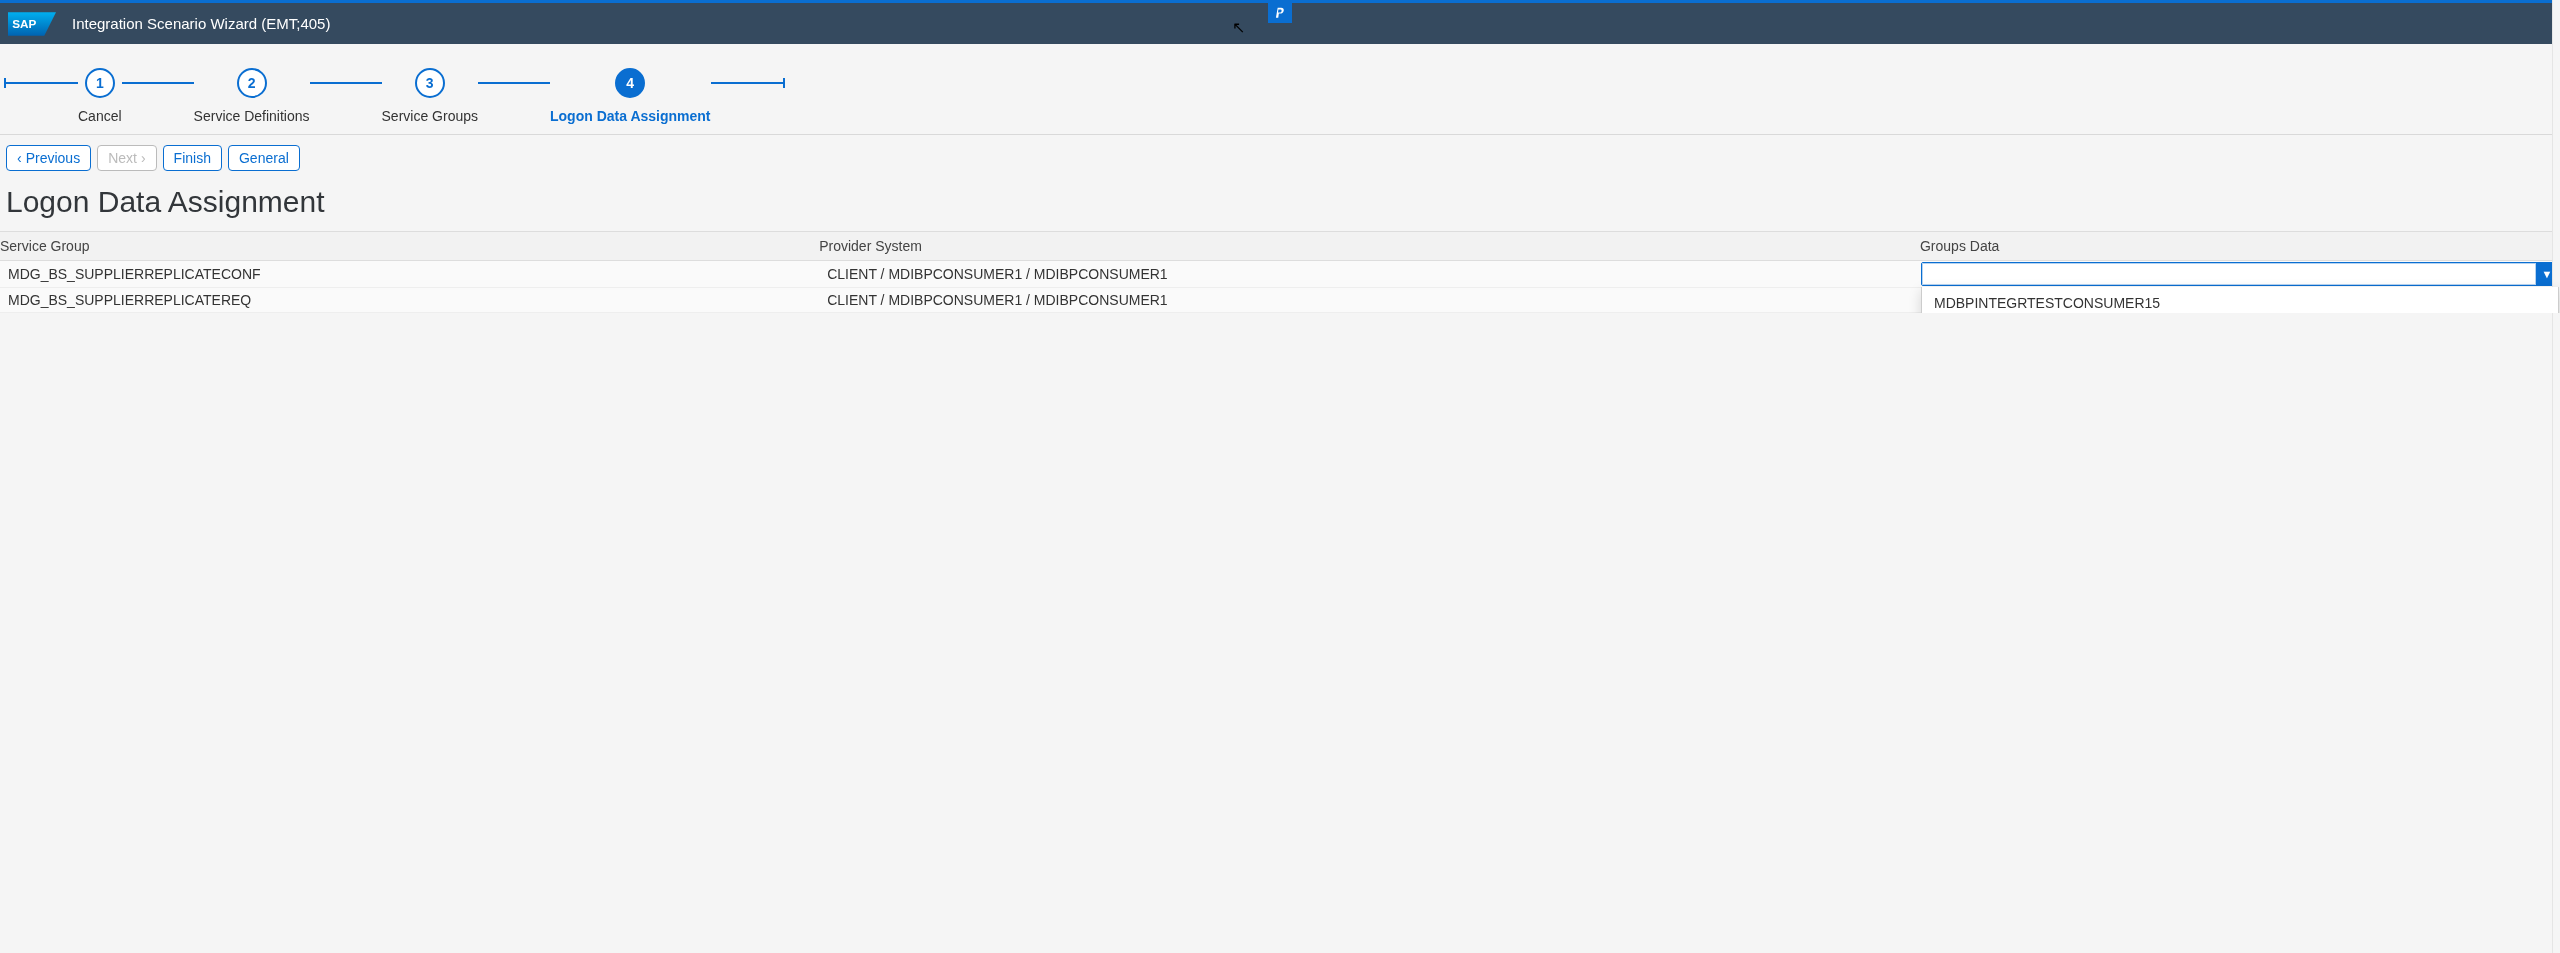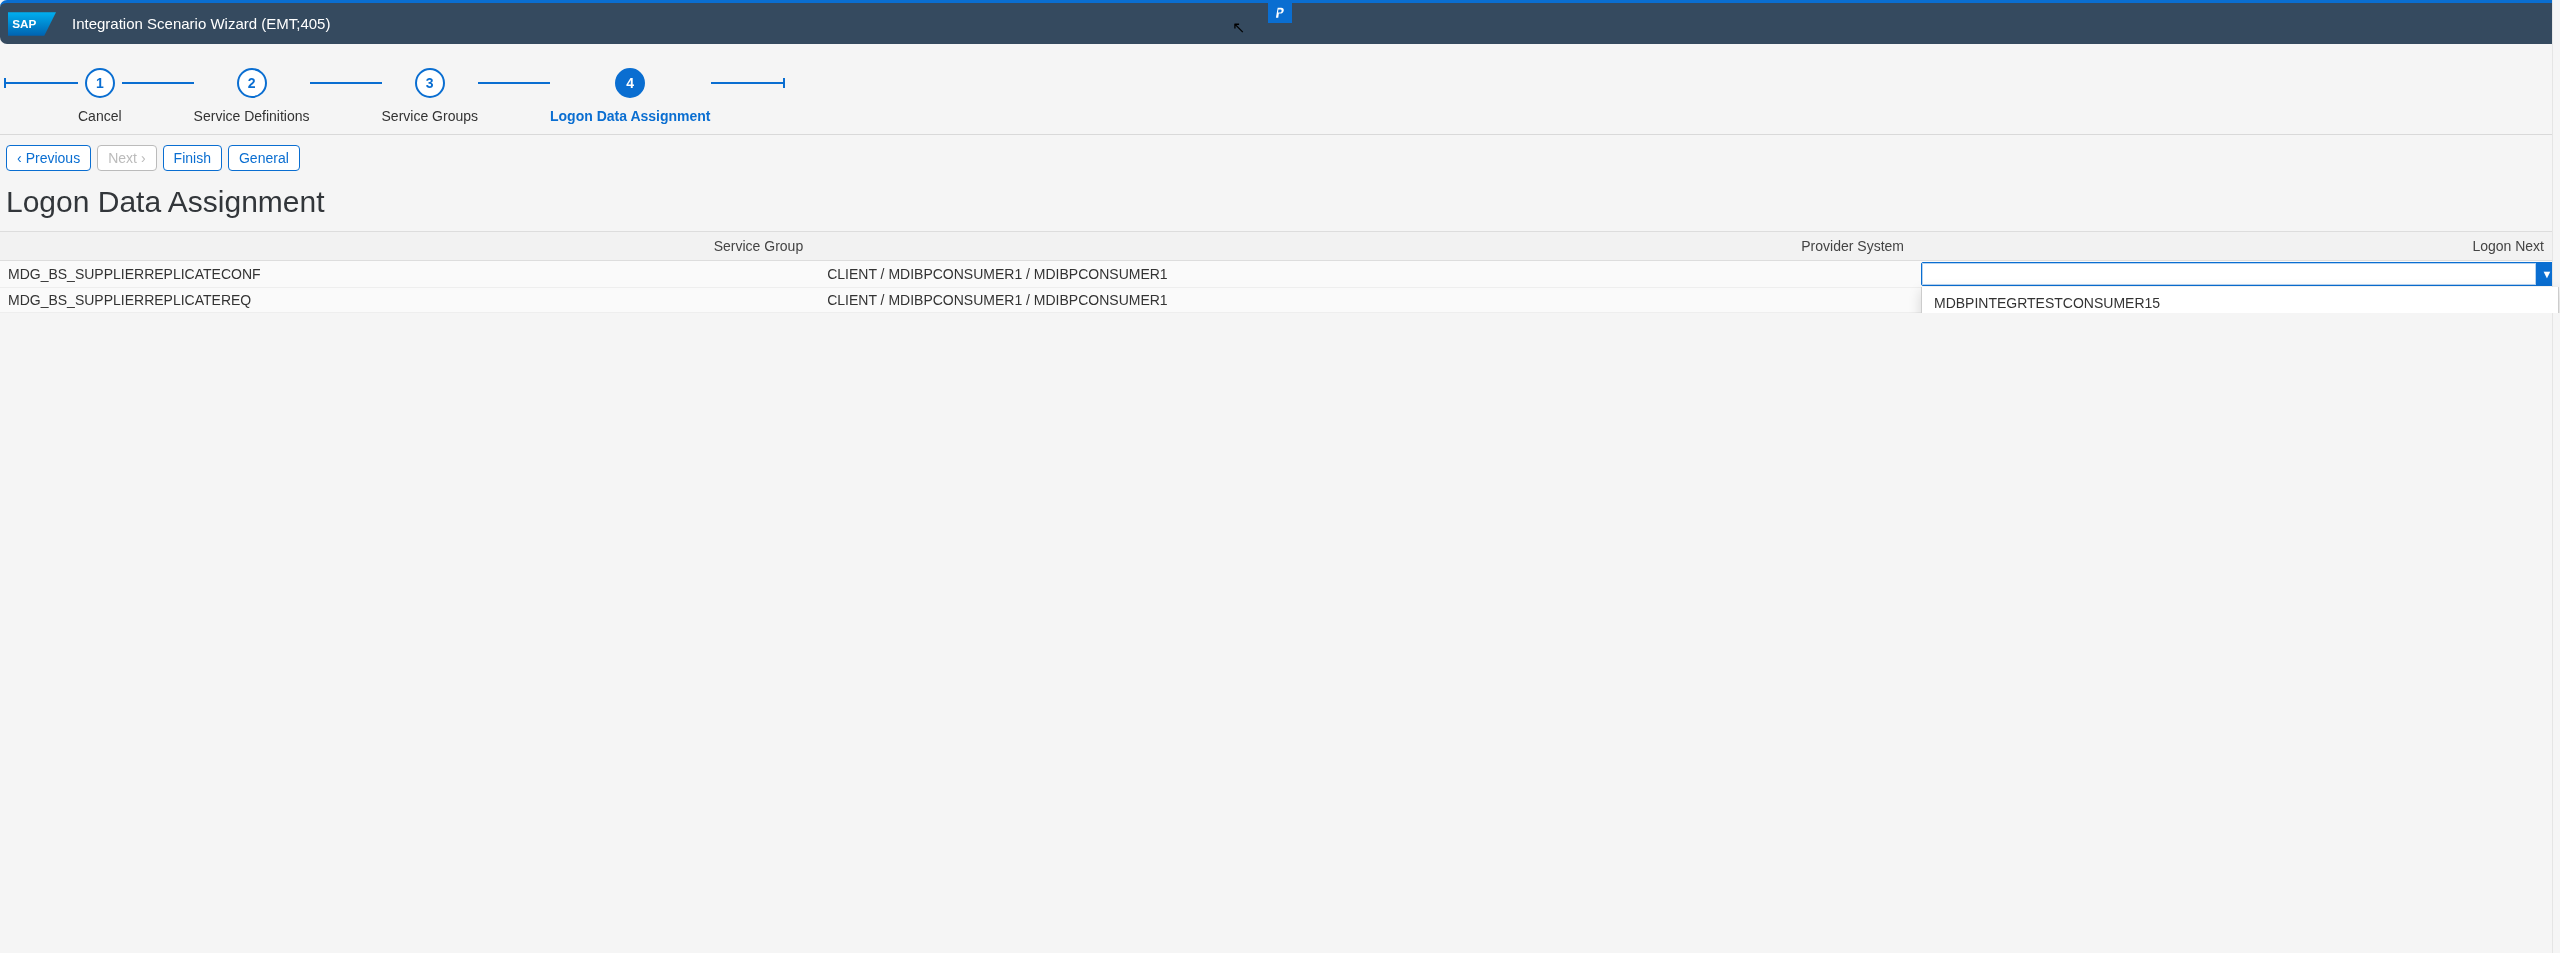--- a/index.html
+++ b/index.html
@@ -7,21 +7,20 @@
 
     
     .header {
       height: 44px;
       background: #354a5f;
       border-top: 3px solid #0a6ed1;
       display: flex;
       align-items: center;
       padding: 0 8px;
       position: relative;
-      border-radius: 7px;
     }
     .sap-logo {
       display: inline-flex;
       align-items: center;
       margin-right: 16px;
     }
     .sap-logo svg { height: 24px; }
     .header-title { color: #fff; font-size: 15px; font-weight: 400; }
     .paypal-badge {
       position: absolute; left: 50%; top: 0; transform: translateX(-50%);
@@ -58,22 +57,22 @@
       cursor:pointer;
     }
     .btn.disabled { border-color:#bbb; color:#bbb; background:#fff; }
 
     
     .page-title { font-size:30px; font-weight:400; color:#32363a; padding:4px 6px 12px 6px; }
 
     
     .tbl { width:100%; border-collapse:collapse; }
     .tbl th {
-      text-align:right; font-weight:400; color:#444; font-size:14px;
-      padding:6px 16px; background:#f2f2f2; border-top:1px solid #ddd; border-bottom:1px solid #ddd;
+      text-align:left; font-weight:400; color:#444; font-size:14px;
+      padding:6px 0; background:#f2f2f2; border-top:1px solid #ddd; border-bottom:1px solid #ddd;
     }
     .tbl td { padding:4px 8px; font-size:14px; color:#333; border-bottom:1px solid #eee; }
     .tbl tr.row td { background:#fafafa; }
     .col-sg { width:32%; }
     .col-ps { width:43%; }
     .col-ld { width:25%; }
 
     
     .dd-cell { position:relative; padding:0 !important; }
     .dd-input-wrap {
@@ -171,21 +170,21 @@
   </button>
 </div>
 
 <div class="page-title">Logon Data Assignment</div>
 
 <table class="tbl">
   <thead>
     <tr>
       <th class="col-sg">Service Group</th>
       <th class="col-ps">Provider System</th>
-      <th class="col-ld">Logon Next</th>
+      <th class="col-ld">Groups Data</th>
     </tr>
   </thead>
   <tbody>
     <tr class="row">
       <td>MDG_BS_SUPPLIERREPLICATECONF</td>
       <td>CLIENT / MDIBPCONSUMER1 / MDIBPCONSUMER1</td>
       <td class="dd-cell">
         <div class="dd-input-wrap">
           <input class="dd-input" type="text" value="" style="">
           <div class="dd-btn">

